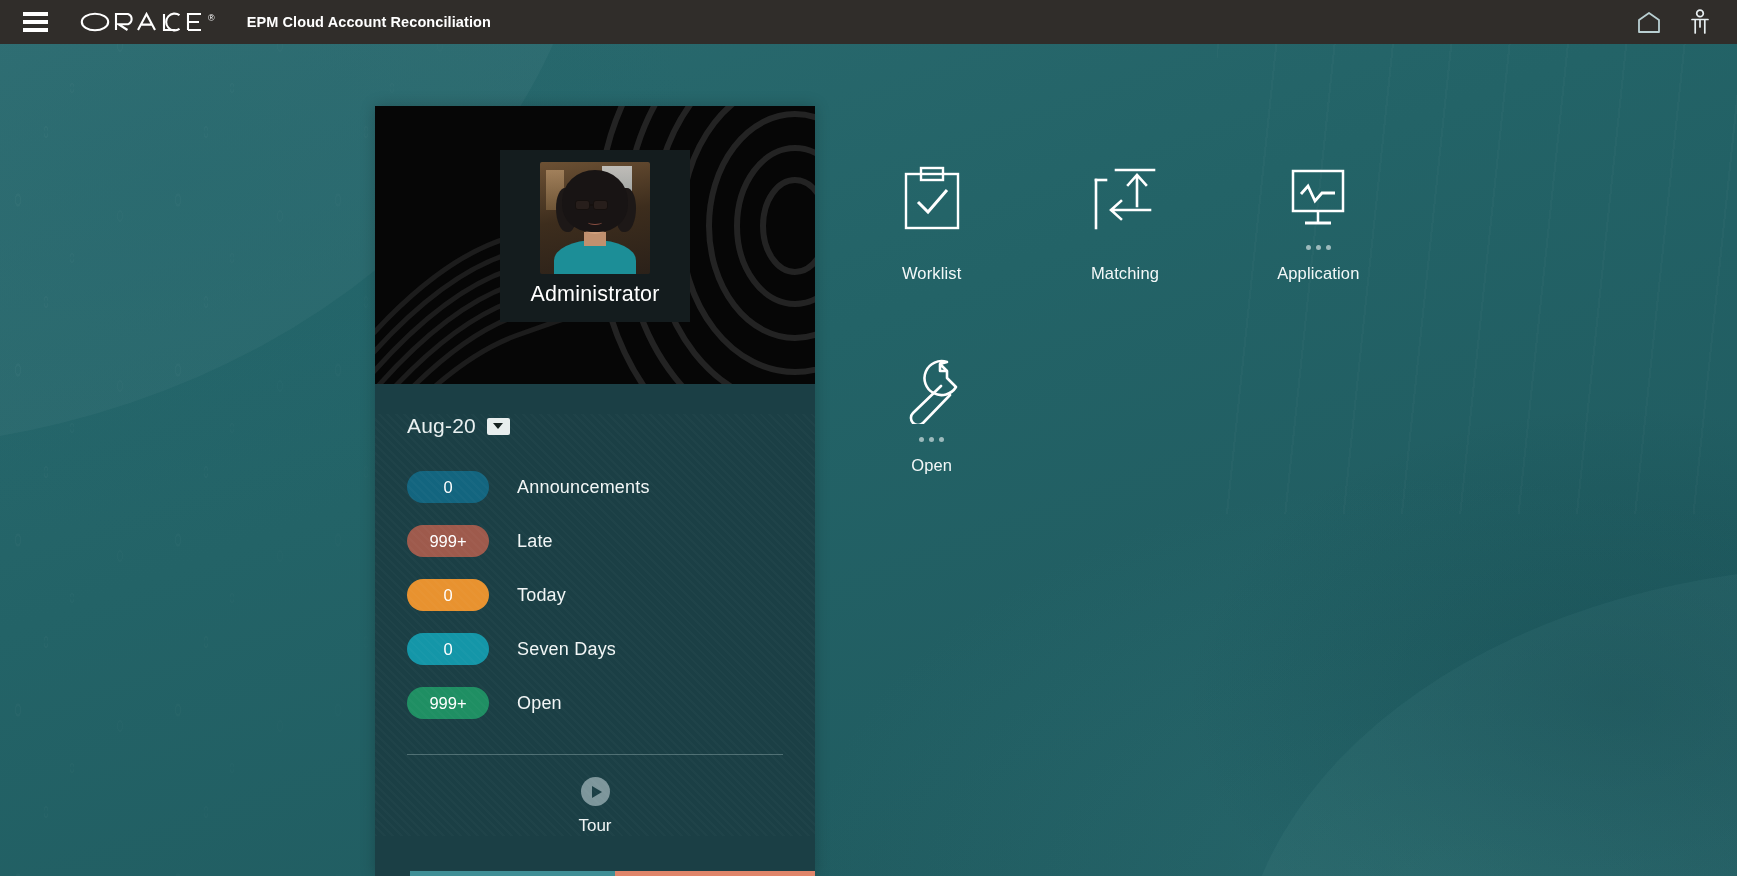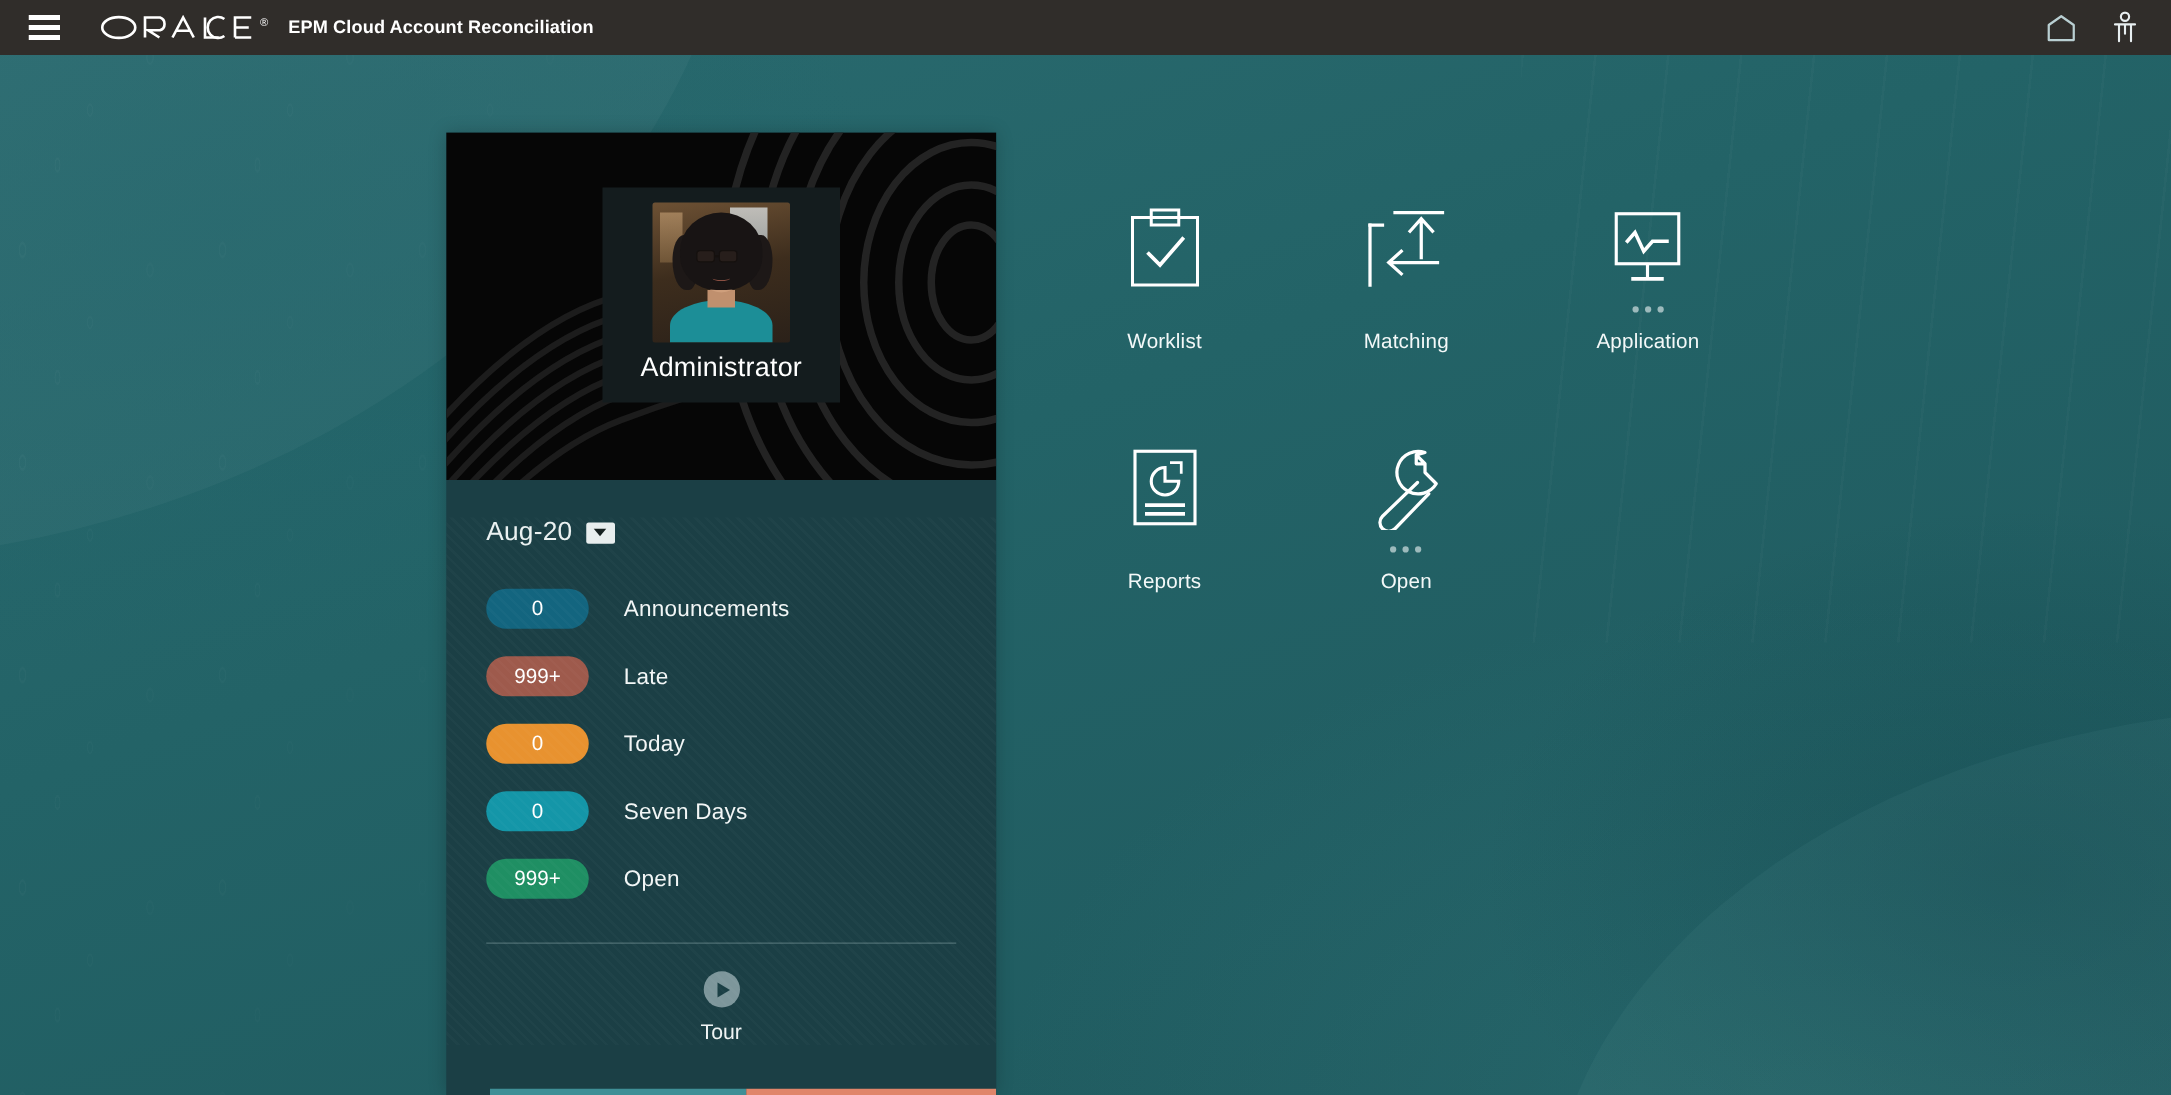--- a/index.html
+++ b/index.html
@@ -66,36 +66,36 @@
     cursor: pointer; margin-left: 12px;
   }
   .hamburger span { display: block; width: 25px; height: 4px; background: #fff; }
   .oracle-logo {
     margin-left: 22px; display: flex; align-items: flex-start;
     cursor: pointer;
   }
   .oracle-logo svg { display: block; }
   .oracle-reg { color: #fff; font-size: 9px; margin-left: 2px; margin-top: 1px; }
   .app-title {
-    margin-left: 16px;
+    margin-left: 32px;
     color: #ffffff; font-size: 14.5px; font-weight: bold;
     letter-spacing: .1px;
   }
   .header-right {
     margin-left: auto; display: flex; align-items: center; gap: 26px;
     margin-right: 26px;
   }
   .header-icon { cursor: pointer; display: block; }
 
   
   #content { position: absolute; left: 0; top: 44px; width: 1737px; height: 832px; }
 
   
   #info-card {
-    position: absolute; left: 357px; top: 62px;
+    position: absolute; left: 375px; top: 62px;
     width: 440px; height: 770px;
     background: #1b3f45;
     box-shadow: 0 0 14px rgba(0,0,0,.22);
     overflow: hidden;
   }
   #avatar-panel {
     position: relative;
     width: 440px; height: 278px;
     background: #060606;
     overflow: hidden;
@@ -469,35 +469,20 @@
         </svg>
       </div>
       <div class="tile-dots">
         <span></span>
         <span></span>
         <span></span>
       </div>
       <div class="tile-label">Application</div>
     </div>
 
-    <div class="tile">
-      <div class="tile-icon">
-        <svg width="58" height="66" viewBox="0 0 58 66">
-          <g fill="none" stroke="#ffffff" stroke-width="2.5">
-            <rect x="5" y="3" width="48" height="58"></rect>
-            <path d="M29 16 a11 11 0 1 0 11 11 L29 27 Z"></path>
-            <path d="M33 12 L42 12 L42 21" stroke-width="2.2"></path>
-            <path d="M13 46 L45 46" stroke-width="3"></path>
-            <path d="M13 53 L45 53" stroke-width="3"></path>
-          </g>
-        </svg>
-      </div>
-      <div class="tile-dots"></div>
-      <div class="tile-label">Reports</div>
-    </div>
 
 
     <div class="tile">
       <div class="tile-icon">
         <svg width="64" height="66" viewBox="0 0 64 66">
           <g fill="none" stroke="#ffffff" stroke-width="2.6" stroke-linejoin="round" stroke-linecap="round">
             <path d="M47 4 a17 17 0 1 0 9 25 L56 29 L47 20 L47 13 L40 13 L40 6 Z
                      M40 6 L47 13"></path>
             <path d="M41 28 L13 55 a7 7 0 0 0 10 10 L50 37"></path>
           </g>

